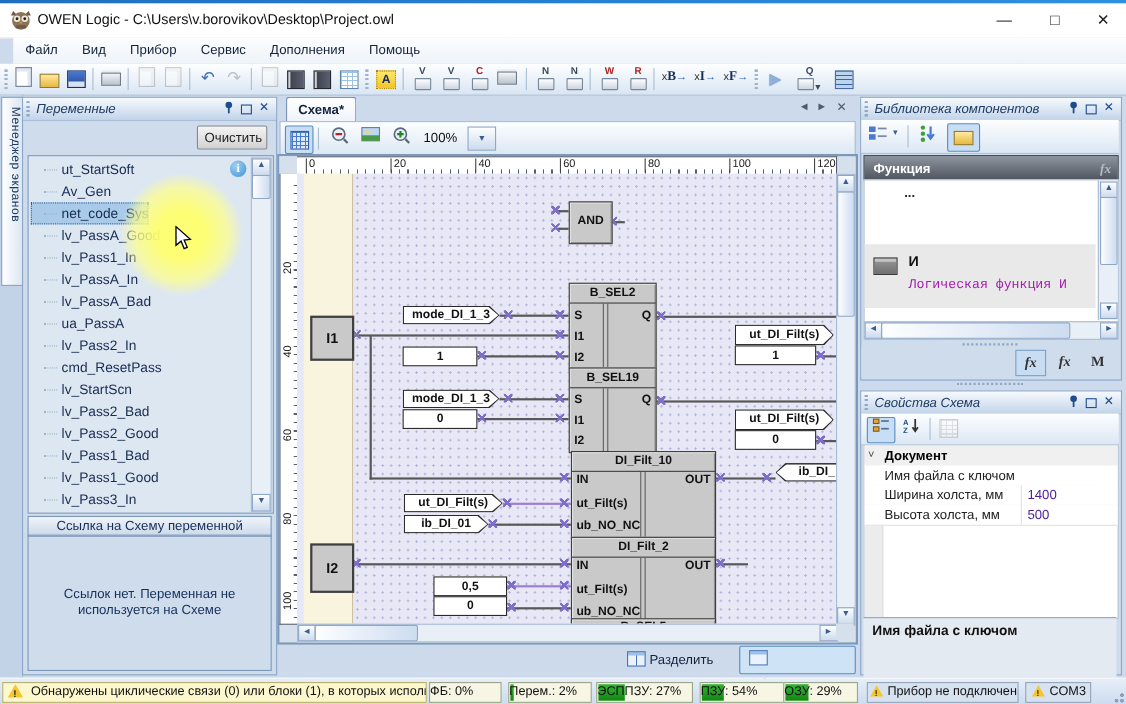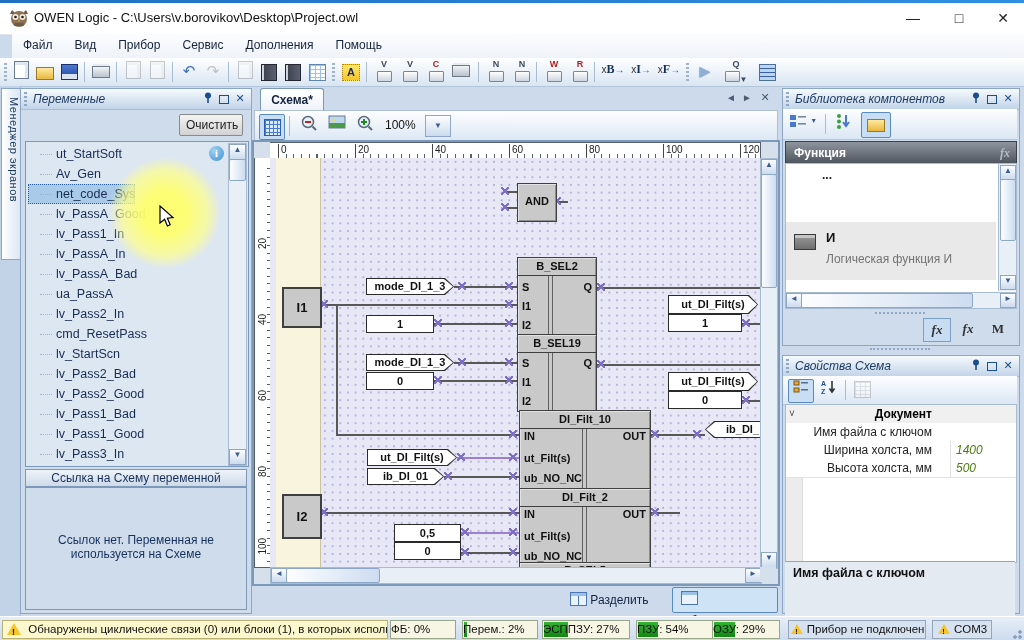--- a/index.html
+++ b/index.html
@@ -92,28 +92,28 @@
       linear-gradient(45deg,transparent 40%,#7f6dca 40%,#7f6dca 60%,transparent 60%),
       linear-gradient(135deg,transparent 40%,#7f6dca 40%,#7f6dca 60%,transparent 60%);}
   
   .sashbtn{position:absolute;height:24px;line-height:22px;color:#13233f;}
   .pane-ic{display:inline-block;vertical-align:-2px;width:15px;height:12px;border:1px solid #4a76b8;background:#eaf2fb;box-shadow:inset 0 3px 0 #9cc0e8;}
   .pane-ic.split{background:linear-gradient(90deg,#eaf2fb 45%,#4a76b8 45%,#4a76b8 55%,#eaf2fb 55%);box-shadow:inset 0 3px 0 #9cc0e8;}
   
   #funchead{background:linear-gradient(#8e959f,#4c535d);color:#fff;font-weight:bold;border:1px solid #3a404a;}
   .fx{font-family:"Liberation Serif",serif;font-style:italic;font-weight:bold;}
   .libitem-name{font-weight:bold;font-size:13px;color:#111;}
-  .libitem-desc{font-size:12px;color:#737373;}
+  .libitem-desc{font-size:12px;color:#a21caf;font-family:Liberation Mono, monospace;}
   .fb-mini{display:inline-block;width:20px;height:14px;background:linear-gradient(#9a9a9a,#6f6f6f);border:1px solid #3a3a3a;box-shadow:inset 0 3px 0 #c4c4c4;}
   .ftab{position:absolute;top:3px;width:26px;height:22px;text-align:center;line-height:22px;font-size:13px;color:#333;}
   .ftab.sel{background:#c8ddf2;border:1px solid #7aa0c8;}
   
   .pgrow{position:absolute;left:0;right:0;height:18px;line-height:18px;background:#fff;border-bottom:1px solid #e2e2e2;}
-  .pgname{position:absolute;left:18px;width:128px;color:#222;overflow:hidden;white-space:nowrap;text-align:right;}
-  .pgval{position:absolute;left:164px;right:2px;border-left:1px solid #e2e2e2;padding-left:5px;color:#4d7c0f;font-style:italic;}
+  .pgname{position:absolute;left:18px;width:128px;color:#222;overflow:hidden;white-space:nowrap;}
+  .pgval{position:absolute;left:142px;right:2px;border-left:1px solid #e2e2e2;padding-left:5px;color:#4c1d95;}
   .pggutter{position:absolute;left:0;top:0;bottom:0;width:16px;background:#ececec;border-right:1px solid #dcdcdc;}
   
   #statusbar{left:0;top:616px;width:1024px;height:24px;background:linear-gradient(#e6eef8,#ccdbee);border-top:1px solid #fff;}
   .seg{position:absolute;top:3px;height:17px;line-height:17px;border:1px solid #97a5b8;font-size:11.5px;color:#111;overflow:hidden;white-space:nowrap;}
   .seg.yellow{background:#fdf7cd;border-color:#b9b173;}
   .seg.meter{background:#f7f6e4;border-color:#9aa68c;}
   .mfill{position:absolute;left:1px;top:1px;bottom:1px;background:linear-gradient(#35b335,#118811);}
   .mtext{position:relative;}
   .warn-tri{display:inline-block;position:relative;width:0;height:0;border-left:7px solid transparent;border-right:7px solid transparent;border-bottom:12px solid #f6c62d;vertical-align:-2px;}
   .warn-tri::after{content:"!";position:absolute;left:-2px;top:1px;font-size:9px;font-weight:bold;color:#222;}

